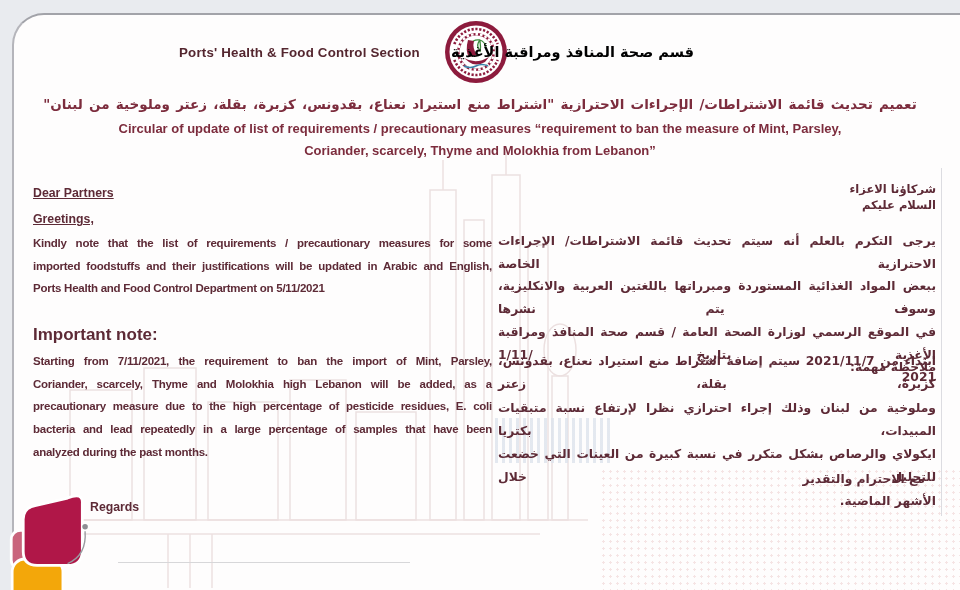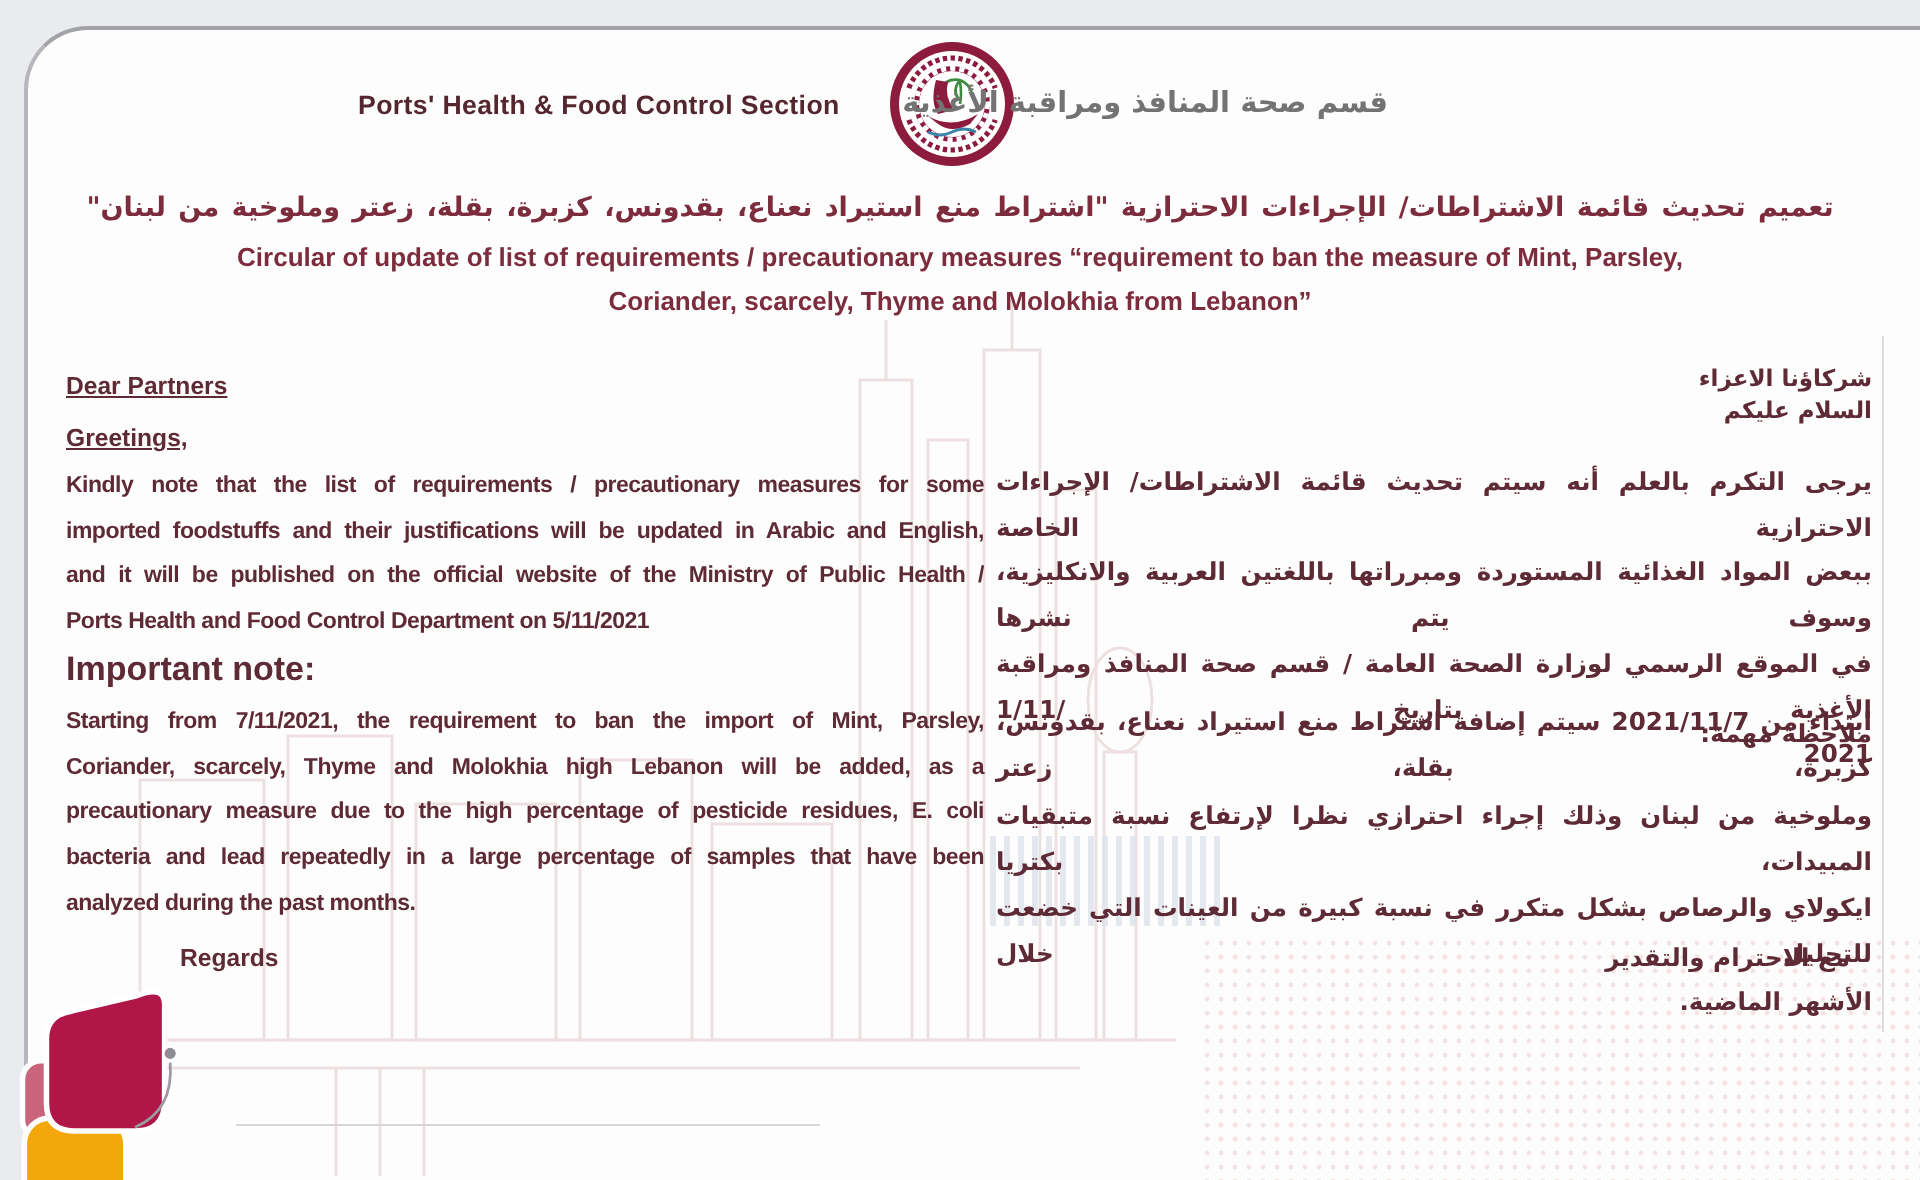--- a/index.html
+++ b/index.html
@@ -37,42 +37,42 @@
 
   
   .hdr-en{
     position:absolute;left:179px;top:45px;width:260px;
     font-size:13.3px;font-weight:bold;color:#54262f;letter-spacing:.2px;white-space:nowrap;
   }
   .emblem{position:absolute;left:444px;top:20px;width:64px;height:64px;}
   .hdr-ar{
     position:absolute;left:524px;top:44px;width:170px;direction:rtl;text-align:center;
     font-family:"DejaVu Sans", sans-serif;
-    font-size:14.5px;font-weight:bold;color:#737373;white-space:nowrap;
+    font-size:14.5px;font-weight:bold;color:#000000;white-space:nowrap;
   }
 
   
   .title-ar{
     position:absolute;left:22px;top:96px;width:916px;text-align:center;direction:rtl;
     font-family:"DejaVu Sans", sans-serif;
     font-size:13.5px;font-weight:bold;color:#7c2c3d;letter-spacing:.2px;word-spacing:1.5px;
   }
   .title-en{
     position:absolute;left:22px;top:118px;width:916px;text-align:center;
     font-size:13px;font-weight:bold;color:#7c2c3d;line-height:22px;
   }
 
   
   .col-en{position:absolute;left:33px;top:0;width:459px;color:#5d2a36;font-weight:bold;}
   .col-en .blk{position:absolute;left:0;width:459px;}
   .en-sal{top:180px;line-height:26px;font-size:12.3px;text-decoration:underline;}
   .en-p1{top:232px;line-height:22.7px;font-size:11.5px;letter-spacing:-.25px;}
   .en-note{top:325px;font-size:17px;}
   .en-p2{top:350px;line-height:22.7px;font-size:11.5px;letter-spacing:-.25px;}
-  .en-closing{position:absolute;left:90px;top:472px;font-size:12.3px;font-weight:bold;color:#5d2a36;}
+  .en-closing{position:absolute;left:90px;top:500px;font-size:12.3px;font-weight:bold;color:#5d2a36;}
   .just{text-align:justify;text-align-last:justify;}
 
   
   .col-ar{
     position:absolute;left:498px;top:0;width:438px;direction:rtl;
     font-family:"DejaVu Sans", sans-serif;color:#5d2a36;font-weight:bold;
   }
   .col-ar .blk{position:absolute;right:0;width:438px;}
   .ar-sal{top:182px;line-height:15.5px;font-size:11.5px;text-align:right;}
   .ar-p1{top:230px;line-height:22.7px;font-size:12.3px;}
@@ -143,21 +143,20 @@
   </div>
 
   <div class="col-en">
     <div class="blk en-sal">
       <div>Dear Partners</div>
       <div>Greetings,</div>
     </div>
     <div class="blk en-p1">
       <div class="just">Kindly note that the list of requirements / precautionary measures for some</div>
       <div class="just">imported foodstuffs and their justifications will be updated in Arabic and English,</div>
-      <div class="just">and it will be published on the official website of the Ministry of Public Health /</div>
       <div>Ports Health and Food Control Department on 5/11/2021</div>
     </div>
     <div class="blk en-note">Important note:</div>
     <div class="blk en-p2">
       <div class="just">Starting from 7/11/2021, the requirement to ban the import of Mint, Parsley,</div>
       <div class="just">Coriander, scarcely, Thyme and Molokhia high Lebanon will be added, as a</div>
       <div class="just">precautionary measure due to the high percentage of pesticide residues, E. coli</div>
       <div class="just">bacteria and lead repeatedly in a large percentage of samples that have been</div>
       <div>analyzed during the past months.</div>
     </div>

